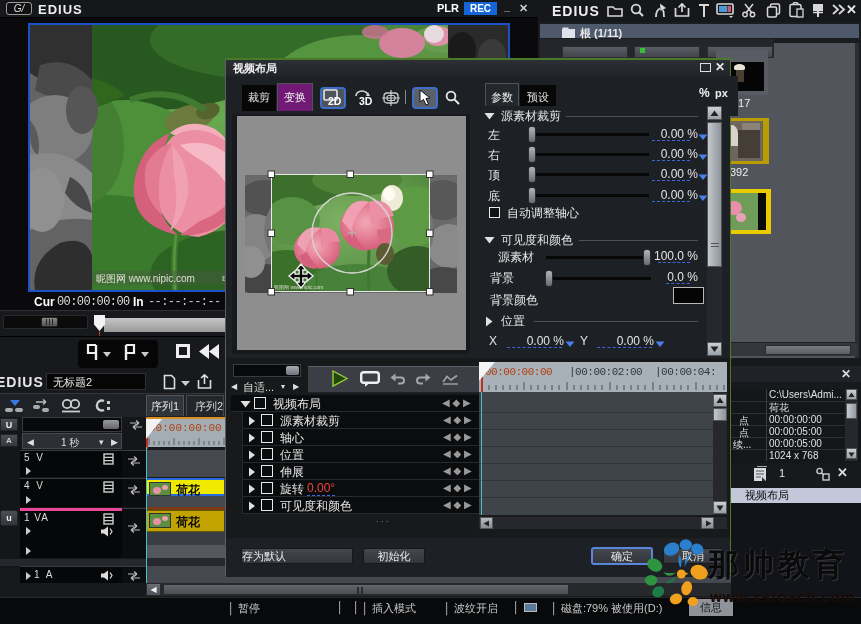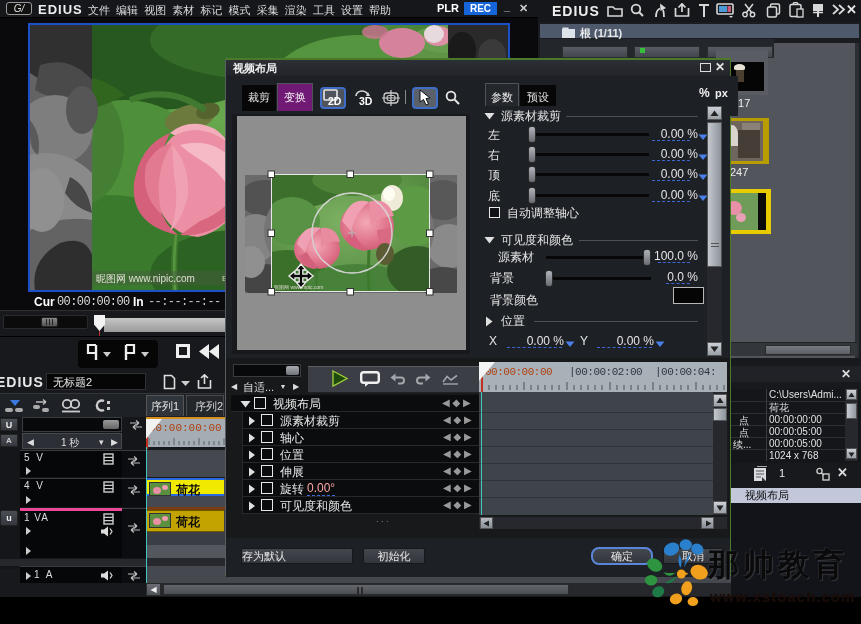--- a/index.html
+++ b/index.html
@@ -7,21 +7,20 @@
 #stage { position:absolute; top:0; left:0; width:861px; height:624px; background:#000; }
 .abs { position:absolute; }
 </style>
 </head>
 <body>
 <div id="stage">
 
 <div class="abs" style="left:0;top:0;width:538px;height:18px;background:#15171b;border-bottom:1px solid #000;">
   <div class="abs" style="left:6px;top:2px;width:26px;height:13px;border:1px solid #999;border-radius:3px;background:#111;color:#ddd;font-size:10px;font-style:italic;text-align:center;line-height:12px;">G/</div>
   <div class="abs" style="left:38px;top:2px;color:#eee;font-weight:bold;font-size:13px;letter-spacing:1px;">EDIUS</div>
-  <div class="abs" style="left:88px;top:3px;color:#ddd;font-size:11px;letter-spacing:0;">文件&nbsp;&nbsp;编辑&nbsp;&nbsp;视图&nbsp;&nbsp;素材&nbsp;&nbsp;标记&nbsp;&nbsp;模式&nbsp;&nbsp;采集&nbsp;&nbsp;渲染&nbsp;&nbsp;工具&nbsp;&nbsp;设置&nbsp;&nbsp;帮助</div>
   <div class="abs" style="left:437px;top:2px;color:#fff;font-weight:bold;font-size:11px;">PLR</div>
   <div class="abs" style="left:464px;top:2px;width:33px;height:13px;background:#1565d8;color:#fff;font-weight:bold;font-size:10px;text-align:center;line-height:13px;">REC</div>
   <div class="abs" style="left:504px;top:0px;color:#ccc;font-size:11px;font-weight:bold;">_</div>
   <div class="abs" style="left:519px;top:2px;color:#ccc;font-size:11px;font-weight:bold;">✕</div>
 </div>
 
 <div class="abs" style="left:0;top:18px;width:538px;height:354px;background:#0a0a0c;">
 
   <div class="abs" style="left:28px;top:5px;width:482px;height:269px;background:#0a0a0a;border:2px solid #1c50c8;">
     <svg width="478" height="265" style="display:block"></svg>
@@ -219,21 +218,21 @@
       <div class="abs" style="left:16px;top:8px;width:8px;height:12px;background:#4a3e30;"></div>
     </div>
   </div>
   <div class="abs" style="left:194px;top:97px;width:40px;height:13px;color:#eee;font-size:11px;">317</div>
   <div class="abs" style="left:178px;top:118px;width:53px;height:46px;background:#b89c00;">
     <div class="abs" style="left:4px;top:3px;width:43px;height:40px;background:#6e665c;"></div>
     <div class="abs" style="left:6px;top:7px;width:16px;height:21px;background:#d8d4cc;border-radius:40% 40% 0 0;"></div>
     <div class="abs" style="left:22px;top:12px;width:22px;height:28px;background:#453e36;"></div>
     <div class="abs" style="left:26px;top:5px;width:18px;height:7px;background:#8a8278;"></div>
   </div>
-  <div class="abs" style="left:192px;top:166px;width:40px;height:13px;color:#eee;font-size:11px;">247</div>
+  <div class="abs" style="left:192px;top:166px;width:40px;height:13px;color:#eee;font-size:11px;">392</div>
   <div class="abs" style="left:179px;top:189px;width:54px;height:45px;background:#e8cc00;">
     <div class="abs" style="left:5px;top:4px;width:36px;height:37px;background:#6f9c58;">
       <div class="abs" style="left:4px;top:8px;width:16px;height:14px;background:#e890a8;border-radius:50%;"></div>
       <div class="abs" style="left:14px;top:20px;width:10px;height:9px;background:#e8a0b4;border-radius:50%;"></div>
     </div>
     <div class="abs" style="left:41px;top:4px;width:8px;height:37px;background:#0a0a0a;"></div>
   </div>
   <div class="abs" style="left:317px;top:43px;width:4px;height:315px;background:#2b2e33;"></div>
 
   <div class="abs" style="left:2px;top:342px;width:317px;height:14px;background:#33363b;border-top:1px solid #222;">
@@ -476,20 +475,30 @@
           <rect x="8" y="7" width="6" height="6" fill="none" stroke="#ccc" stroke-width="1.4"></rect>
           <path d="M6 6 L9 8" stroke="#ccc" stroke-width="1.4"></path>
         </svg>
     <span class="abs" style="left:106px;top:1px;color:#ddd;font-size:13px;font-weight:bold;">✕</span>
   </div>
 
   <div class="abs" style="left:0;top:130px;width:130px;height:15px;background:#c3c7da;color:#0a0a0a;font-size:11px;line-height:15px;padding-left:14px;">视频布局</div>
   <div class="abs" style="left:0;top:145px;width:130px;height:94px;background:#121419;"></div>
 </div>
 
+<div class="abs" style="left:0;top:597px;width:861px;height:27px;background:#08090b;border-top:1px solid #26282c;">
+  <span class="abs" style="left:228px;top:3px;color:#c8c8c8;font-size:11px;">│ 暂停</span>
+  <span class="abs" style="left:337px;top:3px;color:#c8c8c8;font-size:11px;">│&nbsp;&nbsp;&nbsp;│</span>
+  <span class="abs" style="left:362px;top:3px;color:#c8c8c8;font-size:11px;">│ 插入模式</span>
+  <span class="abs" style="left:444px;top:3px;color:#c8c8c8;font-size:11px;">│ 波纹开启</span>
+  <span class="abs" style="left:513px;top:3px;color:#c8c8c8;font-size:11px;">│</span>
+  <div class="abs" style="left:524px;top:5px;width:13px;height:9px;border:1px solid #bbb;background:#5a7a9a;"></div>
+  <span class="abs" style="left:551px;top:3px;color:#c8c8c8;font-size:11px;">│ 磁盘:79% 被使用(D:)</span>
+  <div class="abs" style="left:689px;top:1px;width:44px;height:17px;background:#90939a;color:#14161a;font-size:11px;text-align:center;line-height:17px;">信息</div>
+</div>
 
 <div id="dialog" class="abs" style="left:225px;top:58px;width:506px;height:518px;background:#1d2025;border:1px solid #4a7a28;border-left-color:#5a5d62;border-top:2px solid #4a7a28;border-bottom:2px solid #4a7a28;">
 
   <div class="abs" style="left:0;top:0;width:504px;height:16px;background:linear-gradient(#2c2f35,#222429);">
     <span class="abs" style="left:7px;top:1px;color:#f0f0f0;font-weight:bold;font-size:11px;">视频布局</span>
     <div class="abs" style="left:474px;top:3px;width:11px;height:9px;border:1.5px solid #ddd;"></div>
     <span class="abs" style="left:489px;top:0px;color:#e8e8e8;font-size:12px;font-weight:bold;">✕</span>
   </div>
 
   <div class="abs" style="left:0;top:16px;width:504px;height:40px;background:#1d2025;margin-left:8px;">
@@ -788,21 +797,21 @@
       <div class="abs" style="left:18px;top:2px;width:12px;height:12px;border:1.5px solid #e8e8e8;background:#0b0c0e;"></div>
       <span class="abs" style="left:37px;top:1px;color:#e4e4e4;font-size:12px;">伸展</span>
       <span class="abs" style="left:200px;top:2px;color:#999;font-size:10px;">◀ ◆ ▶</span>
     </div>
     <div class="abs" style="left:16px;top:122px;width:237px;height:17px;background:#0b0c0e;border-bottom:1px solid #27292e;border-left:1px solid #27292e;">
       <svg class="abs" style="left:5px;top:4px;" width="8" height="10">
             <path d="M1 0.5 L1 9.5 L7 5 Z" fill="#e0e0e0"></path>
           </svg>
       <div class="abs" style="left:18px;top:2px;width:12px;height:12px;border:1.5px solid #e8e8e8;background:#0b0c0e;"></div>
       <span class="abs" style="left:37px;top:1px;color:#e4e4e4;font-size:12px;">旋转</span>
-      <span class="abs" style="left:64px;top:1px;color:#fca5a5;font-size:12px;border-bottom:1px dashed #3a68d8;">0.00°</span>
+      <span class="abs" style="left:64px;top:1px;color:#ef4444;font-size:12px;border-bottom:1px dashed #3a68d8;">0.00°</span>
       <span class="abs" style="left:200px;top:2px;color:#999;font-size:10px;">◀ ◆ ▶</span>
     </div>
     <div class="abs" style="left:16px;top:139px;width:237px;height:17px;background:#0b0c0e;border-bottom:1px solid #27292e;border-left:1px solid #27292e;">
       <svg class="abs" style="left:5px;top:4px;" width="8" height="10">
             <path d="M1 0.5 L1 9.5 L7 5 Z" fill="#e0e0e0"></path>
           </svg>
       <div class="abs" style="left:18px;top:2px;width:12px;height:12px;border:1.5px solid #e8e8e8;background:#0b0c0e;"></div>
       <span class="abs" style="left:37px;top:1px;color:#e4e4e4;font-size:12px;">可见度和颜色</span>
       <span class="abs" style="left:200px;top:2px;color:#999;font-size:10px;">◀ ◆ ▶</span>
     </div>
@@ -854,21 +863,21 @@
       <div class="abs" style="left:222px;top:0;width:13px;height:12px;background:linear-gradient(#b8bcc2,#888e96);border:1px solid #555;"></div>
       <svg class="abs" style="left:226px;top:3px;" width="7" height="7">
             <path d="M1 0.5 L1 6.5 L6.5 3.5 Z" fill="#222"></path>
           </svg>
     </div>
   </div>
 
   <div class="abs" style="left:0;top:478px;width:504px;height:39px;background:#1d2025;">
     <div class="abs" style="left:15px;top:10px;width:112px;height:16px;background:linear-gradient(#43474e,#33363c);border:1px solid #17181b;border-radius:2px;color:#e8e8e8;font-size:11px;text-align:left;line-height:15px;">存为默认</div>
     <div class="abs" style="left:137px;top:10px;width:62px;height:16px;background:linear-gradient(#43474e,#33363c);border:1px solid #17181b;border-radius:2px;color:#e8e8e8;font-size:11px;text-align:center;line-height:15px;">初始化</div>
-    <div class="abs" style="left:365px;top:9px;width:62px;height:18px;background:linear-gradient(#43474e,#33363c);border:2px solid #5a85d8;border-radius:8px;color:#e8e8e8;font-size:11px;text-align:center;line-height:14px;">确定</div>
+    <div class="abs" style="left:365px;top:9px;width:62px;height:18px;background:linear-gradient(#43474e,#33363c);border:2px solid #5a85d8;border-radius:3px;color:#e8e8e8;font-size:11px;text-align:center;line-height:14px;">确定</div>
     <div class="abs" style="left:437px;top:10px;width:60px;height:16px;background:linear-gradient(#43474e,#33363c);border:1px solid #17181b;border-radius:2px;color:#e8e8e8;font-size:11px;text-align:center;line-height:15px;">取消</div>
   </div>
 </div>
 
 <div id="watermark" class="abs" style="left:0;top:0;width:861px;height:624px;pointer-events:none;">
   <svg class="abs" style="left:644px;top:538px;" width="80" height="72" viewBox="0 0 90 80">
     <g>
       <ellipse cx="31" cy="12" rx="9" ry="7" fill="#2a80cc" transform="rotate(-25 31 12)"></ellipse>
       <ellipse cx="47" cy="7" rx="7" ry="6" fill="#2a80cc"></ellipse>
       <ellipse cx="60" cy="12" rx="7" ry="6" fill="#2a80cc" transform="rotate(25 60 12)"></ellipse>

